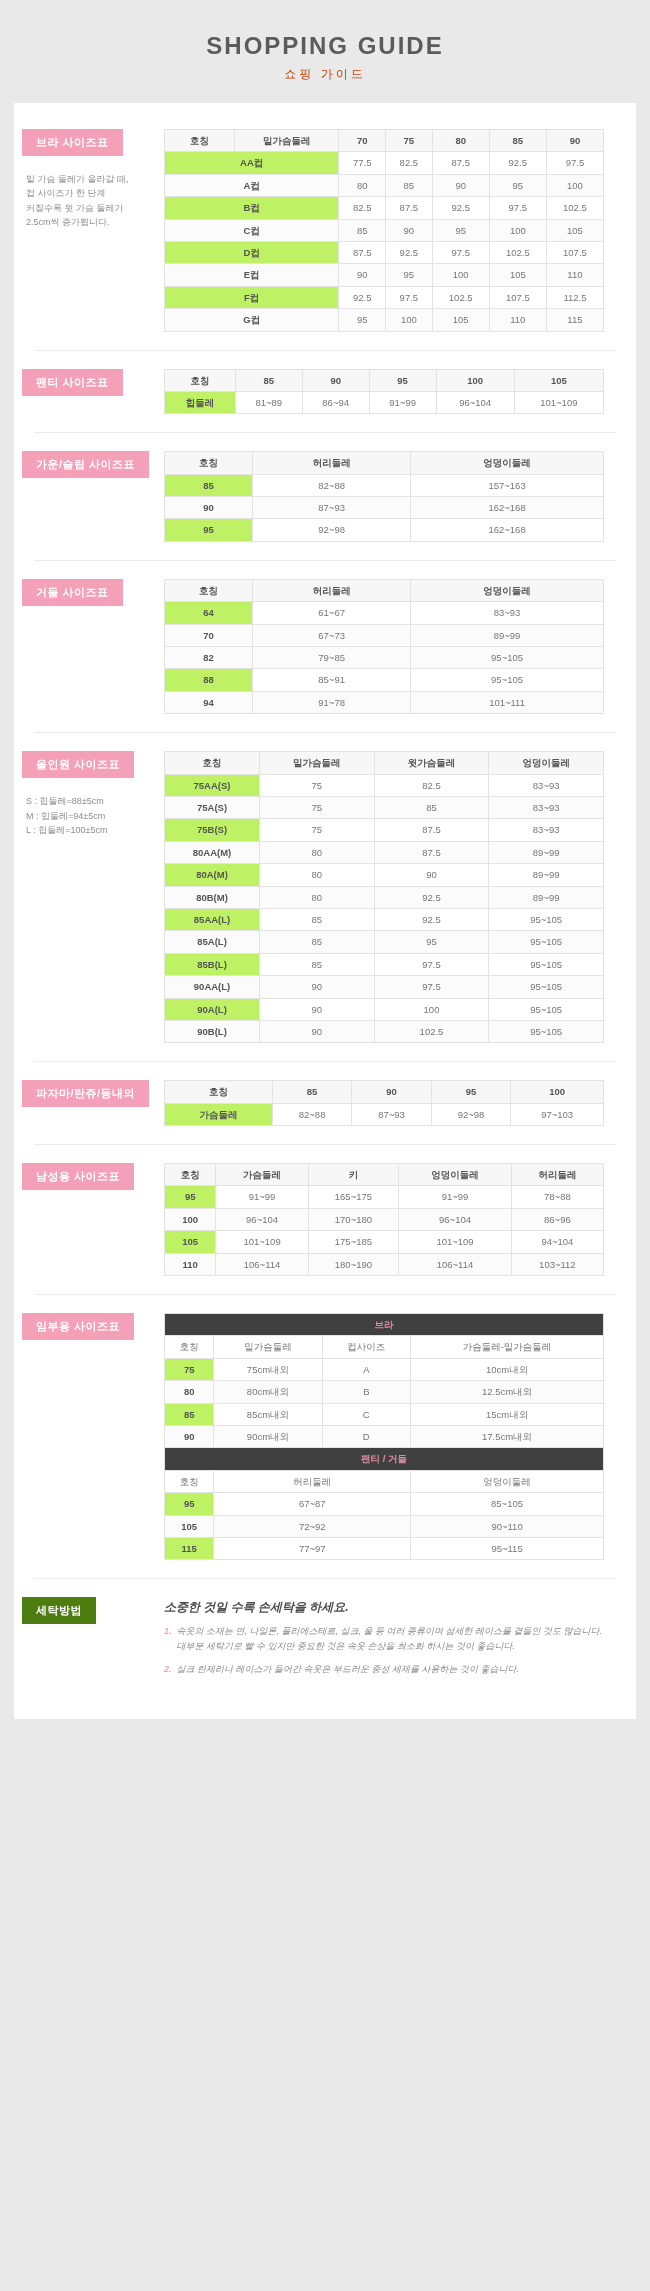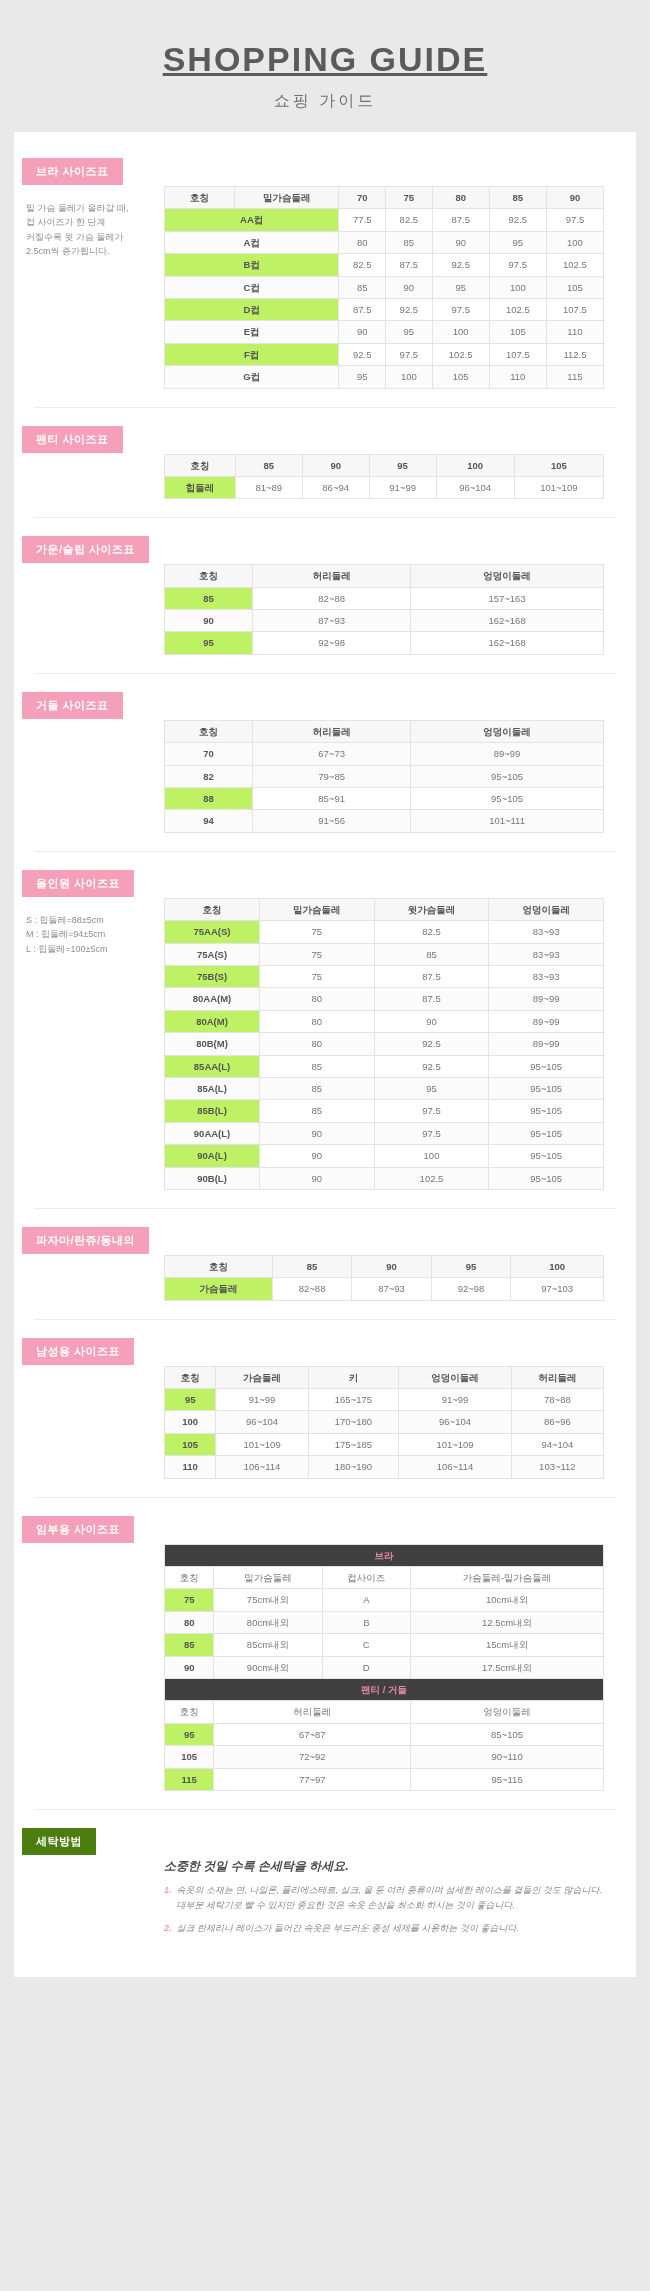--- a/index.html
+++ b/index.html
@@ -12,31 +12,30 @@
   }
   .page { width: 650px; background: #e9e9e9; padding-bottom: 10px; }
 
   
   .header {
     background: #e9e9e9;
     text-align: center;
     padding: 28px 0 20px 0;
   }
   .header h1 {
-    margin: 12px;
-    font-size: 34px;
+    margin: 4px;
+    font-size: 24px;
     letter-spacing: 2px;
     font-weight: bold;
     color: #5b5b5b;
-    text-decoration: underline;
   }
   .header .sub {
     margin-top: 6px;
-    font-size: 16px;
-    color: #737373;
+    font-size: 12px;
+    color: #c2410c;
     letter-spacing: 3px;
   }
 
   .body-wrap {
     background: #fff;
     margin: 0 14px;
     padding: 12px 0 20px 0;
   }
 
   
@@ -61,21 +60,21 @@
   }
   .tag-pink { background: #f4a0b9; }
   .tag-blue { background: #4d7c0f; }
   .note {
     margin-top: 16px;
     font-size: 9px;
     line-height: 1.6;
     color: #8e8e8e;
     padding-left: 4px;
   }
-  .section-right { flex: 1 1 auto; padding-right: 4px; margin-top: 28px; }
+  .section-right { flex: 1 1 auto; padding-right: 4px; }
 
   table.sz {
     width: 100%;
     border-collapse: collapse;
     font-size: 9.5px;
     color: #777;
     background: #fff;
   }
   table.sz th, table.sz td {
     border: 1px solid #e3e3e3;
@@ -293,38 +292,43 @@
           <div class="section-right">
             <table class="sz">
               <thead>
                 <tr>
                   <th>호칭</th>
                   <th>허리둘레</th>
                   <th>엉덩이둘레</th>
                 </tr>
               </thead>
               <tbody>
+                <tr>
+                  <td class="rowhead">64</td>
+                  <td>61~67</td>
+                  <td>83~93</td>
+                </tr>
                 <tr class="alt">
                   <td class="rowhead">70</td>
                   <td>67~73</td>
                   <td>89~99</td>
                 </tr>
                 <tr class="alt">
                   <td class="rowhead">82</td>
                   <td>79~85</td>
                   <td>95~105</td>
                 </tr>
                 <tr>
                   <td class="rowhead">88</td>
                   <td>85~91</td>
                   <td>95~105</td>
                 </tr>
                 <tr class="alt">
                   <td class="rowhead">94</td>
-                  <td>91~56</td>
+                  <td>91~78</td>
                   <td>101~111</td>
                 </tr>
               </tbody>
             </table>
           </div>
         </div>
         <div class="divider"></div>
         <div class="section">
           <div class="section-left"><span class="tag tag-pink">올인원 사이즈표</span><div class="note">S : 힙둘레=88±5cm<br>M : 힙둘레=94±5cm<br>L : 힙둘레=100±5cm</div></div>
           <div class="section-right">

